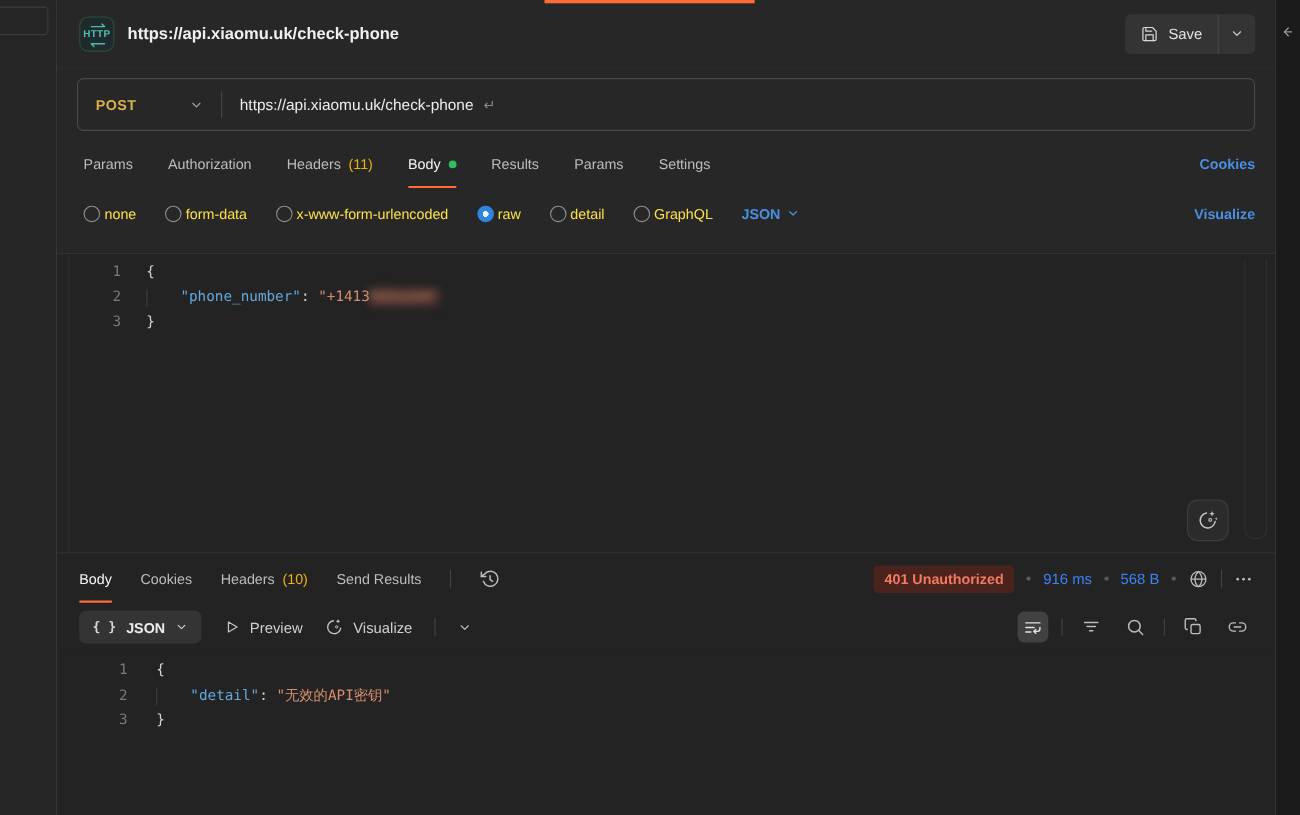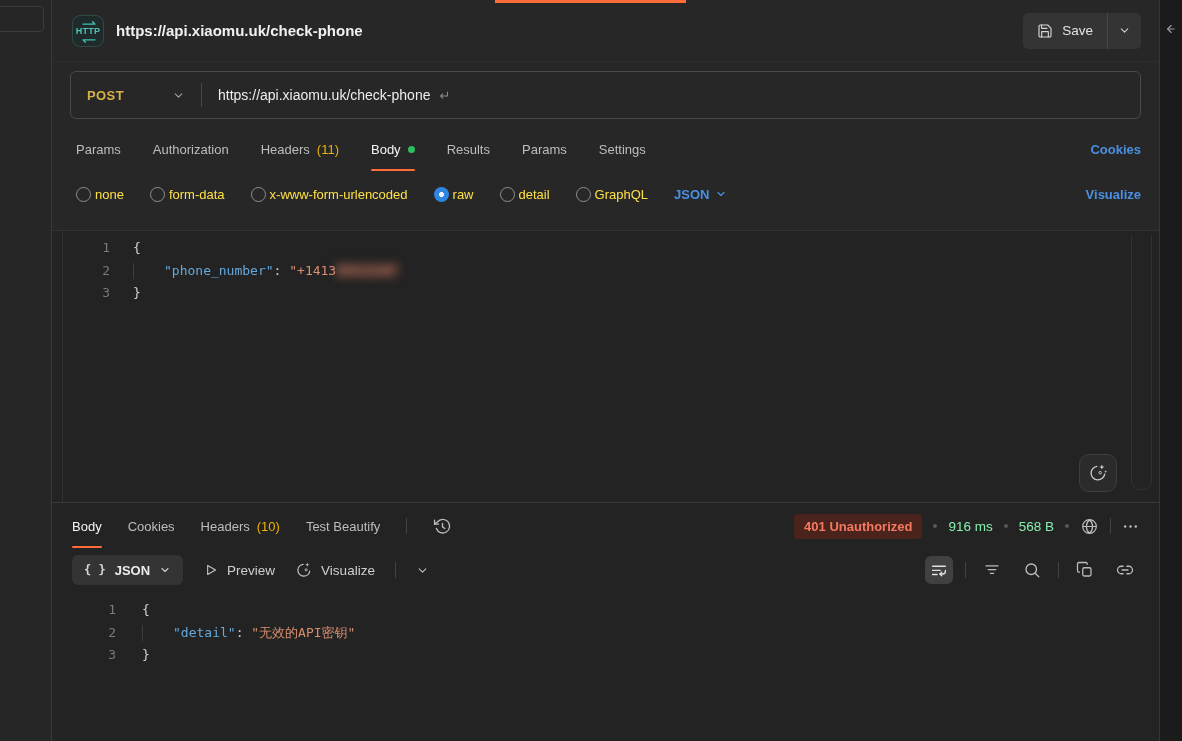--- a/index.html
+++ b/index.html
@@ -78,21 +78,21 @@
     background:#2b2b2b; border:1px solid #3e3e3e; display:flex; align-items:center; justify-content:center; cursor:pointer; }
 
   
   .response { flex:1; min-height:0; border-top:1px solid #383838; background:#232323; display:flex; flex-direction:column; }
   .resp-header { flex:none; height:46px; display:flex; align-items:center; gap:26px; padding:0 20px; }
   .vdiv { width:1px; height:16px; background:#434343; flex:none; }
   .icon-plain { display:flex; align-items:center; justify-content:center; cursor:pointer; background:none; border:none; }
   .resp-meta { margin-left:auto; display:flex; align-items:center; gap:11px; }
   .status-badge { background:#4a231c; color:#f47960; font-weight:700; font-size:13px; padding:5px 10px; border-radius:4px; white-space:nowrap; }
   .sep-dot { width:4px; height:4px; border-radius:50%; background:#585858; flex:none; }
-  .meta-text { color:#86efac; font-size:13.5px; white-space:nowrap; }
+  .meta-text { color:#3b82f6; font-size:13.5px; white-space:nowrap; }
 
   .resp-toolbar { flex:none; height:42px; display:flex; align-items:center; gap:20px; padding:0 20px; }
   .json-btn { display:flex; align-items:center; gap:9px; height:30px; padding:0 12px; background:#343434; border:none; border-radius:6px;
     color:#ececec; font-size:13px; font-weight:600; font-family:inherit; cursor:pointer; }
   .format-glyph { font-family:"DejaVu Sans Mono", monospace; font-size:12px; color:#d8d8d8; }
   .tool-btn { display:flex; align-items:center; gap:8px; background:none; border:none; color:#cfcfcf; font-size:13.5px; font-family:inherit; cursor:pointer; }
   .resp-tools { margin-left:auto; display:flex; align-items:center; gap:12px; }
   .icon-btn { width:28px; height:28px; border:none; background:none; border-radius:6px; display:flex; align-items:center; justify-content:center; cursor:pointer; }
   .icon-btn.active { background:#414141; }
 
@@ -246,21 +246,21 @@
             <span>Body</span>
           </div>
         <div class="tab">
             <span>Cookies</span>
           </div>
         <div class="tab">
           <span>Headers</span>
           <span class="count">(10)</span>
         </div>
         <div class="tab">
-            <span>Test Beautify</span>
+            <span>Send Results</span>
           </div>
         <div class="vdiv"></div>
         <button class="icon-plain">
           <svg width="19" height="19" viewBox="0 0 24 24" fill="none" stroke="#bdbdbd" stroke-width="1.7" stroke-linecap="round" stroke-linejoin="round">
             <polyline points="2 4 2 9 7 9"></polyline>
             <path d="M4.3 14.5a8.6 8.6 0 1 0 1.3-8.2L2 9"></path>
             <polyline points="12 8 12 12.5 15 14.5"></polyline>
           </svg>
         </button>
 

